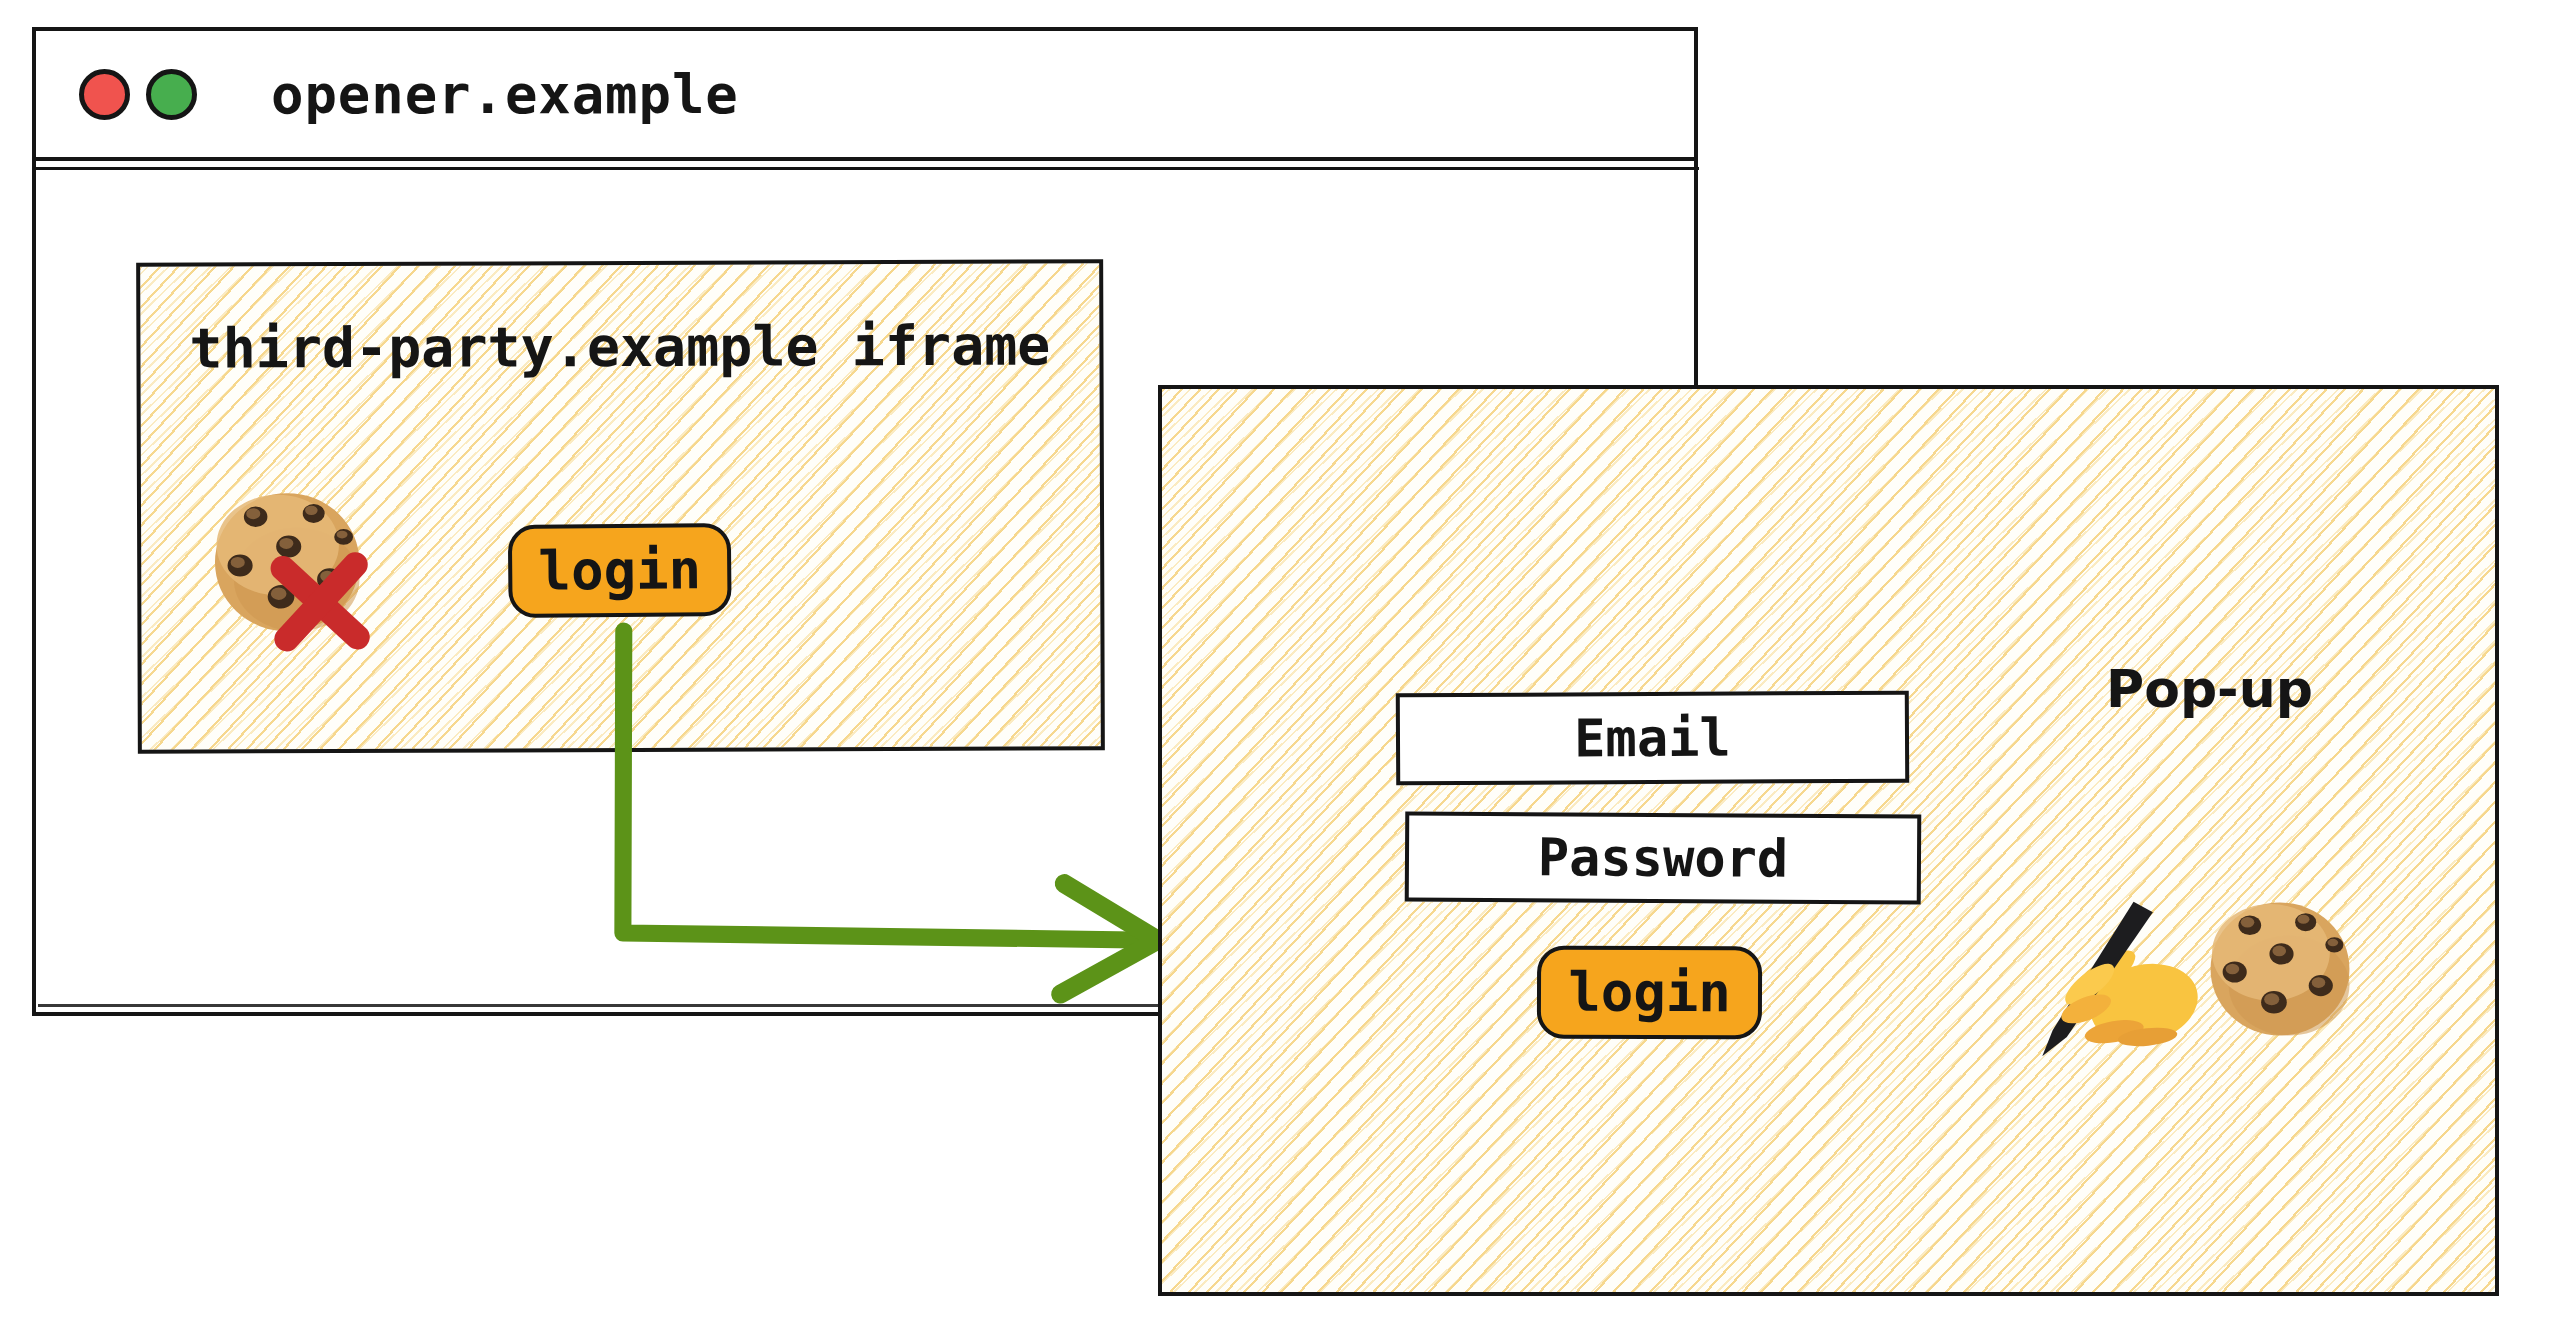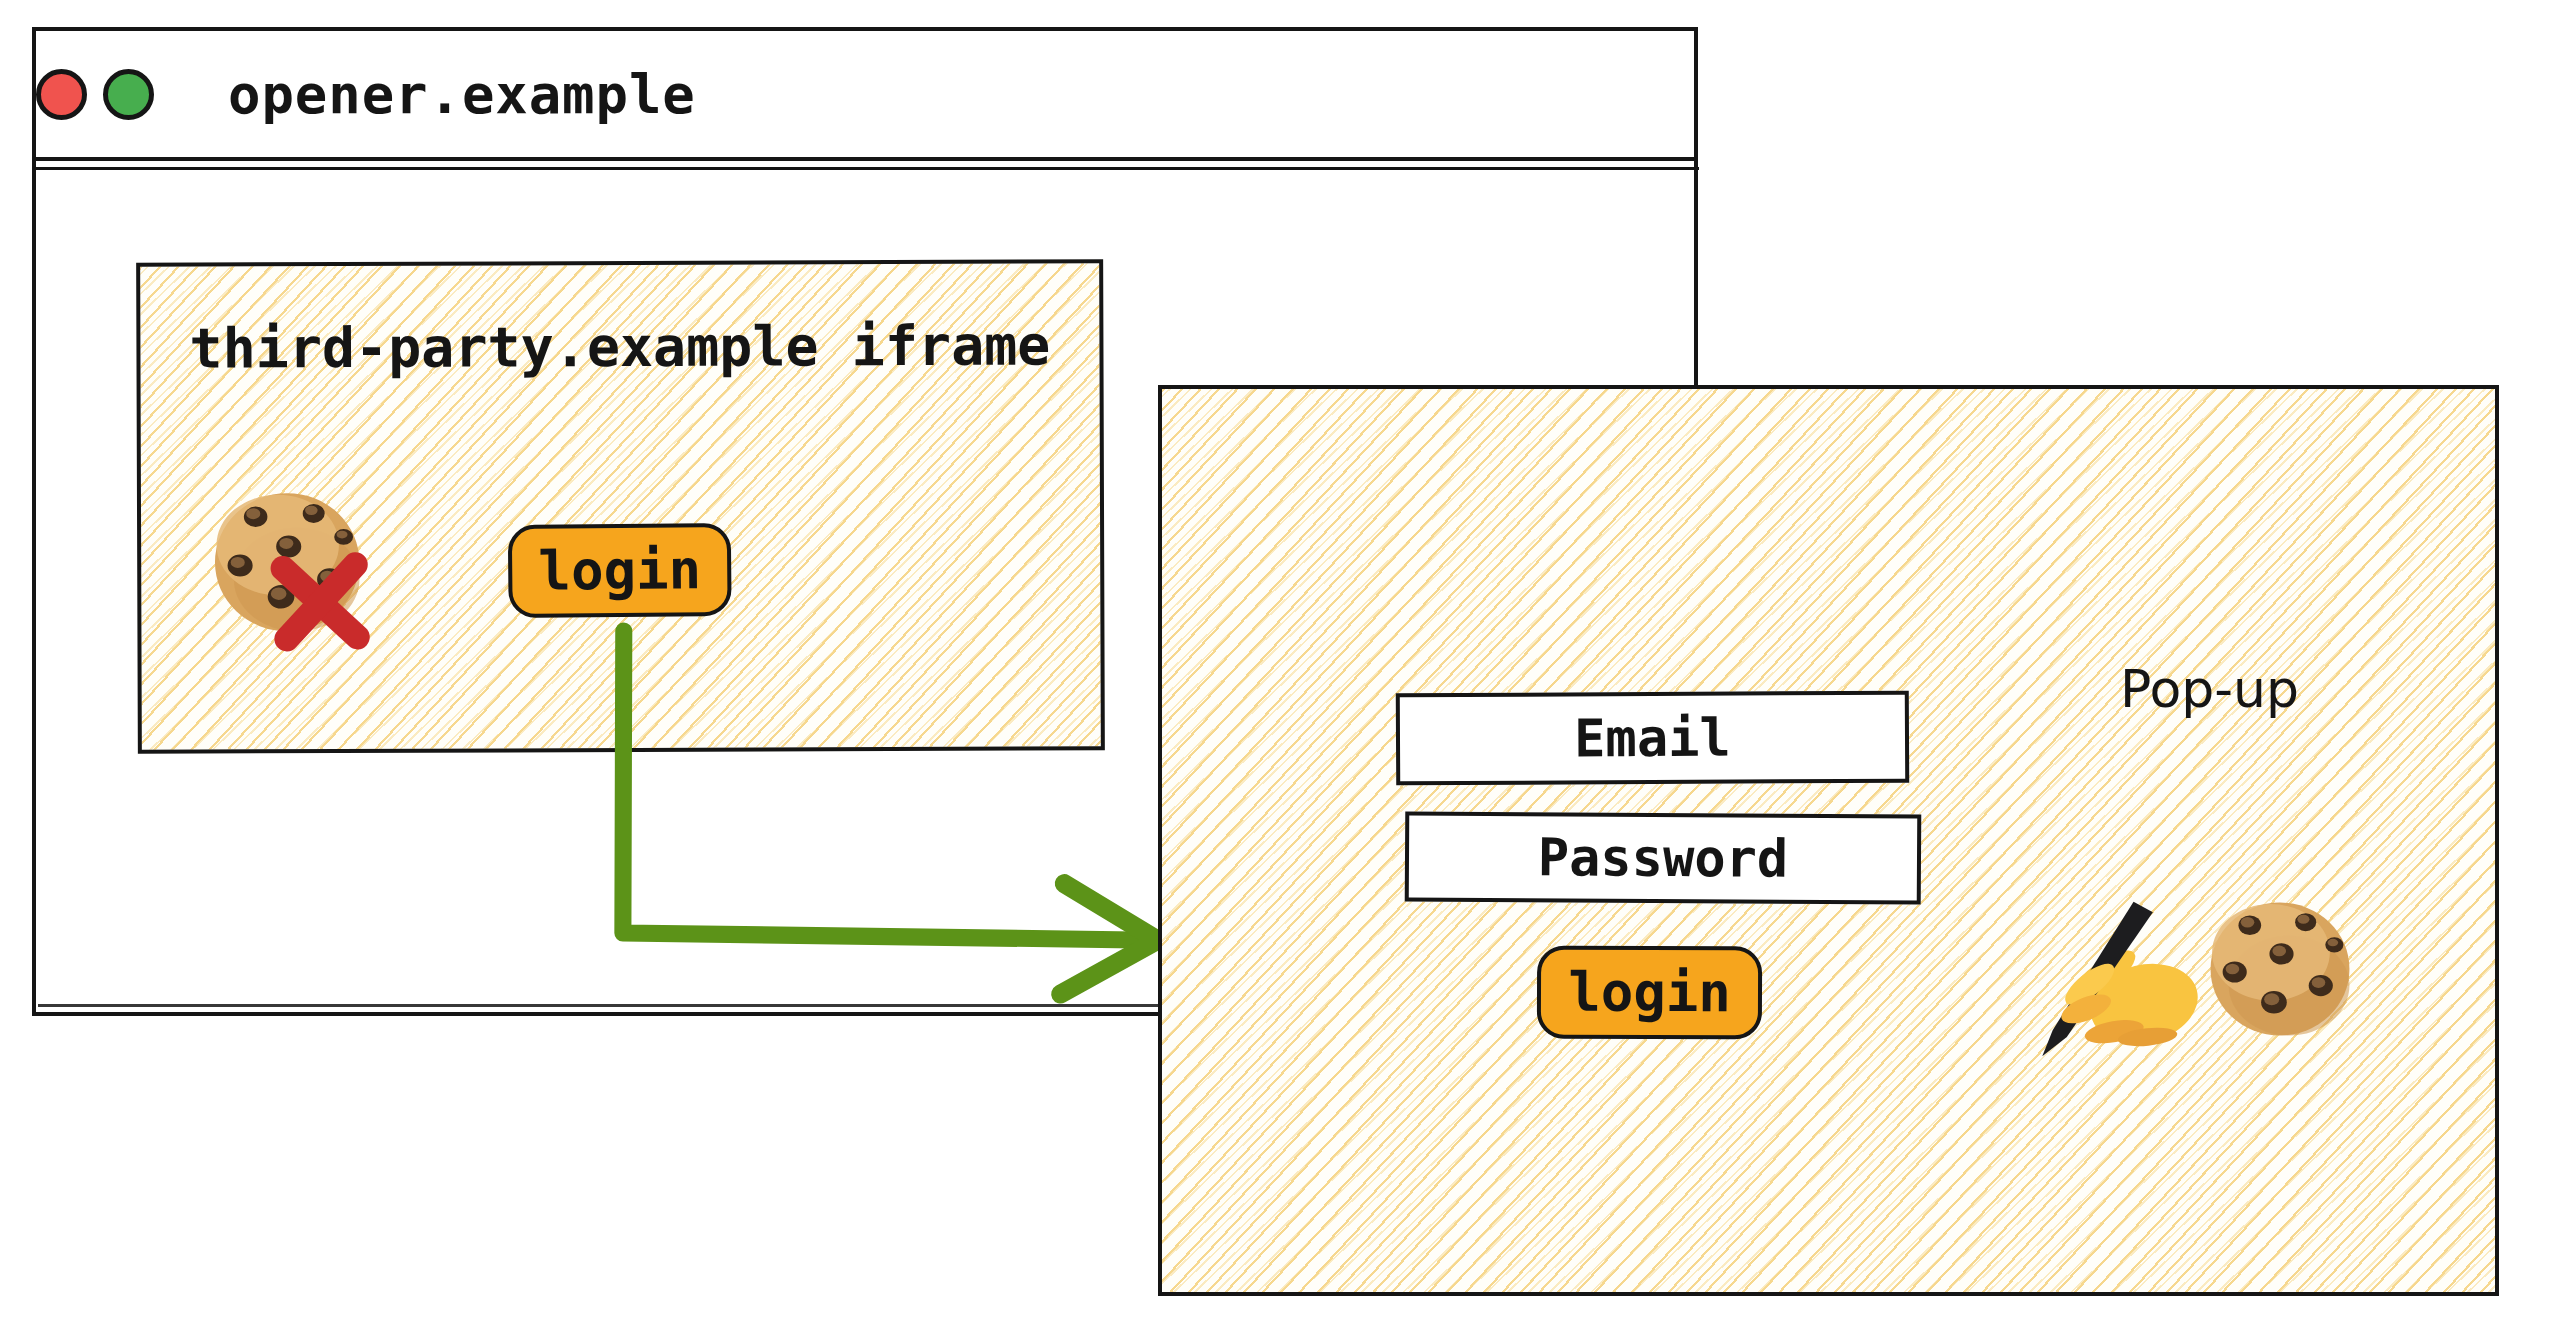--- a/index.html
+++ b/index.html
@@ -2,21 +2,21 @@
 <html style="font-size:14.4px"><head>
 <meta charset="utf-8">
 <style>
   html,body{margin:0;padding:0;background:#ffffff;}
   #canvas{
     position:relative;width:2576px;height:1324px;background:#ffffff;overflow:hidden;
     font-family:"DejaVu Sans Mono","Liberation Mono",monospace;color:#151515;
   }
   .window{position:absolute;border:4.5px solid #151515;box-sizing:border-box;background:#fff;}
   .titlebar{
-    position:relative;display:flex;align-items:center;
+    position:relative;display:flex;align-items:center;padding-left:43px;
     border-bottom:4.5px solid #151515;box-sizing:border-box;
   }
   .titlebar .after-line{position:absolute;left:-4.5px;right:-4.5px;height:2.7px;background:#151515;}
   .dot{width:41px;height:41px;border:5.4px solid #151515;border-radius:50%;margin-right:16px;flex:none;}
   .dot.red{background:#F0534E;}
   .dot.green{background:#47AE4E;}
   .wtitle{margin-left:58px;font-size:54px;font-weight:700;letter-spacing:0.9px;white-space:nowrap;}
   .hatch{
     background-color:#FFFEF9;
     background-image:
@@ -53,21 +53,21 @@
   .field{
     position:absolute;display:flex;align-items:center;justify-content:center;
     background:#FFFFFF;border:4.5px solid #151515;box-sizing:content-box;
     font-size:52px;font-weight:700;
   }
   #email-field{left:234px;top:303px;width:505px;height:84px;transform:rotate(-0.3deg);}
   #password-field{left:243px;top:424px;width:508px;height:82px;transform:rotate(0.35deg);}
   #popup-login{left:375px;top:557px;width:225px;height:93px;transform:rotate(0.2deg);}
   #popup-label{
     position:absolute;left:917px;top:270px;width:261px;text-align:center;
-    font-family:"DejaVu Sans","Liberation Sans",sans-serif;font-size:52px;font-weight:400;
+    font-family:"DejaVu Sans","Liberation Sans",sans-serif;font-size:52px;font-weight:700;
   }
   #hand-emoji{position:absolute;left:865px;top:511px;width:178px;height:158px;}
   #popup-cookie{position:absolute;left:1040px;top:503px;width:156px;height:151px;}
 </style>
 </head>
 <body>
 
 <div id="canvas">
 
   <section class="window" id="opener">

